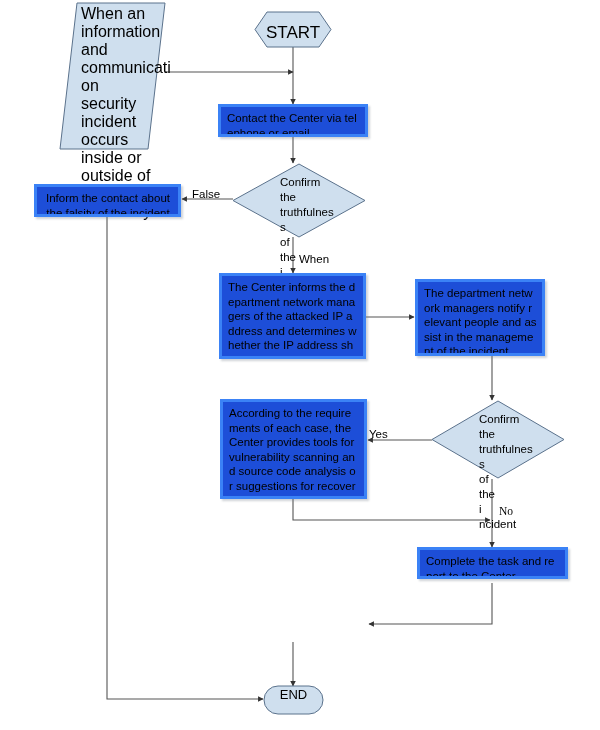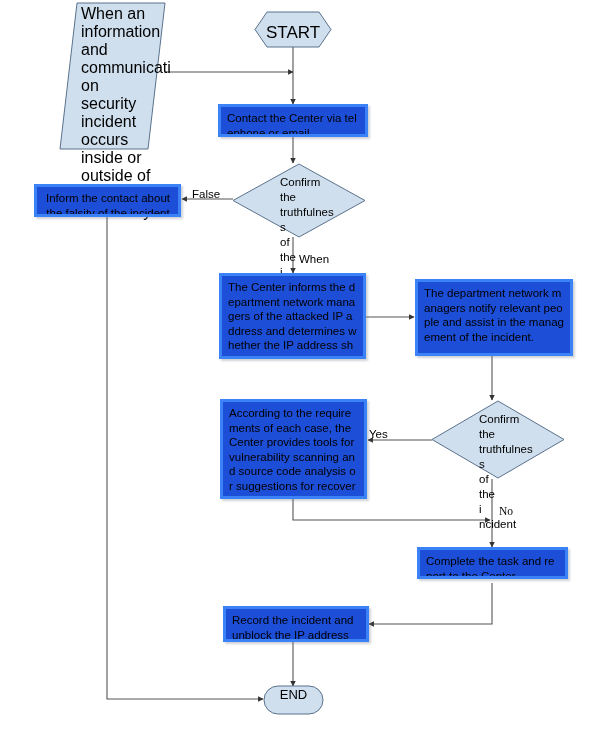--- a/index.html
+++ b/index.html
@@ -162,42 +162,39 @@
   </div>
 
   <div class="node box" style="left:34px; top:184px; width:147px; height:33px;text-align:center;">
     <div class="txt">Inform the contact about the falsity of the incident</div>
   </div>
 
   <div class="node box" style="left:219px; top:273px; width:147px; height:86px;">
     <div class="txt">The Center informs the department network managers of the attacked IP address and determines whether the IP address should be blocked.</div>
   </div>
 
-  <div class="node box" style="left:415px; top:279px; width:158px; height:77px;">
+  <div class="node box" style="left:415px; top:279px; width:130px; height:77px;">
     <div class="txt">The department network managers notify relevant people and assist in the management of the incident.</div>
   </div>
 
   <div class="shape-wrap diamond" style="left:431px; top:400px; width:134px; height:79px;">
     <svg class="shape-svg" width="134" height="79" viewBox="0 0 134 79">
       <polygon points="67,1 133,39.5 67,78 1,39.5" fill="#cfdfee" stroke="#5b728c" stroke-width="1"></polygon>
     </svg>
     <div class="txt" style="font-size:11.5px; line-height:15px; width:62px;">Confirm the truthfulnes s of the i ncident</div>
   </div>
 
   <div class="node box" style="left:220px; top:399px; width:147px; height:100px;">
     <div class="txt">According to the requirements of each case, the Center provides tools for vulnerability scanning and source code analysis or suggestions for recovery measures</div>
   </div>
 
   <div class="node box" style="left:417px; top:547px; width:151px; height:32px;">
     <div class="txt">Complete the task and report to the Center</div>
   </div>
 
-  <div class="node box" style="left:223px; top:606px; width:146px; height:36px;">
-    <div class="txt">Record the incident and unblock the IP address</div>
-  </div>
 
   <div class="shape-wrap terminator" style="left:263px; top:685px; width:61px; height:20px;">
     <svg class="shape-svg" width="61" height="30" viewBox="0 0 61 30">
       <rect x="1" y="1" width="59" height="28" rx="14" ry="14" fill="#cfdfee" stroke="#5b728c" stroke-width="1"></rect>
     </svg>
     <div class="txt">END</div>
   </div>
 
   <div class="edge-label" style="left:192px; top:188px;">False</div>
 

